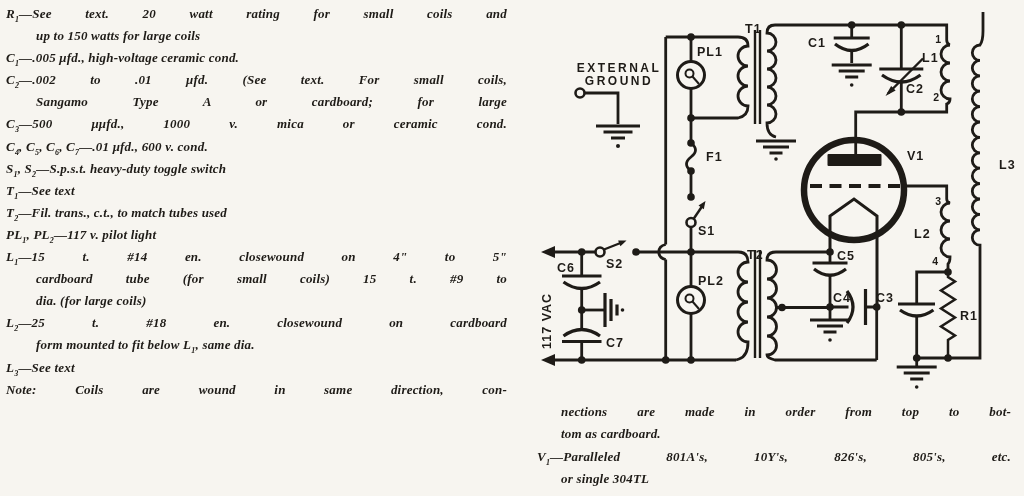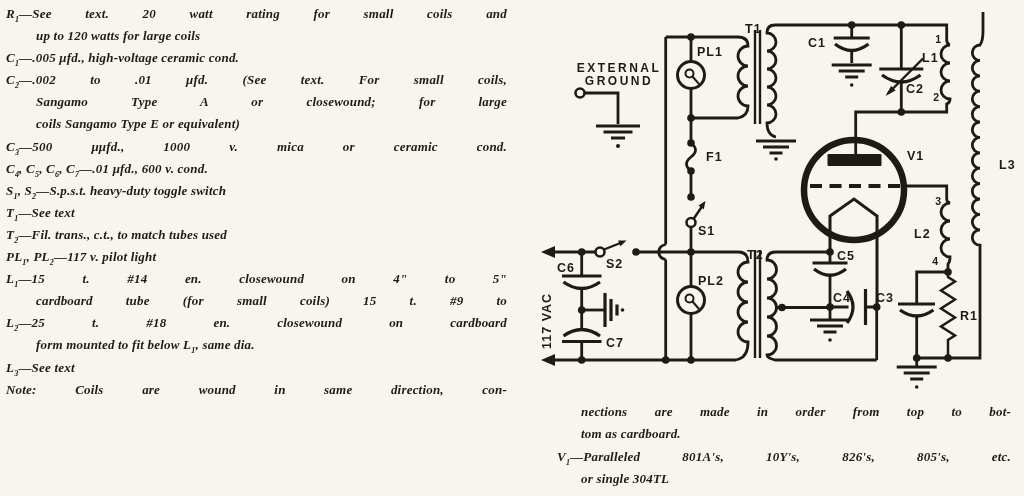--- a/index.html
+++ b/index.html
@@ -10,21 +10,21 @@
     color:#1e1b17;
     --ink:#1e1b17;
   }
   .col{position:absolute;}
   #parts-col{left:6px;top:3px;width:501px;}
   #caption-col{left:537px;top:401px;width:474px;}
   .tl{
     font-style:italic;font-weight:700;font-size:13px;line-height:22.1px;
     letter-spacing:.2px;white-space:nowrap;
   }
-  #caption-col .tl{line-height:22.3px;margin-left:20px;}
+  #caption-col .tl{line-height:22.3px;}
   .tl.just{white-space:normal;text-align:justify;text-align-last:justify;}
   #parts-col .ind{padding-left:30px;}
   #caption-col .ind{padding-left:24px;}
   sub{font-size:.62em;line-height:0;}
   svg text{
     font-family:"Liberation Sans","DejaVu Sans",sans-serif;
     font-weight:600;fill:var(--ink);
   }
   .lbl{font-size:12.5px;letter-spacing:1px;}
   .num{font-size:10.5px;}
@@ -35,33 +35,33 @@
   .dash{fill:none;stroke:var(--ink);stroke-width:4.2;stroke-dasharray:12 7.5;}
   .dot{fill:var(--ink);stroke:none;}
   .open{fill:#f7f5f0;stroke:var(--ink);stroke-width:2.6;}
   .arr{fill:var(--ink);stroke:none;}
 </style>
 </head>
 <body>
 
 <div class="col" id="parts-col">
     <div class="tl just">R<sub>1</sub>—See text. 20 watt rating for small coils and</div>
-    <div class="tl ind">up to 120 watts for large coils</div>
+    <div class="tl ind">up to 150 watts for large coils</div>
     <div class="tl">C<sub>1</sub>—.005 μfd., high-voltage ceramic cond.</div>
     <div class="tl just">C<sub>2</sub>—.002 to .01 μfd. (See text. For small coils,</div>
-    <div class="tl ind just">Sangamo Type A or closewound; for large</div>
-    <div class="tl ind">coils Sangamo Type E or equivalent)</div>
+    <div class="tl ind just">Sangamo Type A or cardboard; for large</div>
     <div class="tl just">C<sub>3</sub>—500 μμfd., 1000 v. mica or ceramic cond.</div>
     <div class="tl">C<sub>4</sub>, C<sub>5</sub>, C<sub>6</sub>, C<sub>7</sub>—.01 μfd., 600 v. cond.</div>
     <div class="tl">S<sub>1</sub>, S<sub>2</sub>—S.p.s.t. heavy-duty toggle switch</div>
     <div class="tl">T<sub>1</sub>—See text</div>
     <div class="tl">T<sub>2</sub>—Fil. trans., c.t., to match tubes used</div>
     <div class="tl">PL<sub>1</sub>, PL<sub>2</sub>—117 v. pilot light</div>
     <div class="tl just">L<sub>1</sub>—15 t. #14 en. closewound on 4" to 5"</div>
     <div class="tl ind just">cardboard tube (for small coils) 15 t. #9 to</div>
+    <div class="tl ind">dia. (for large coils)</div>
     <div class="tl just">L<sub>2</sub>—25 t. #18 en. closewound on cardboard</div>
     <div class="tl ind">form mounted to fit below L<sub>1</sub>, same dia.</div>
     <div class="tl">L<sub>3</sub>—See text</div>
     <div class="tl just">Note: Coils are wound in same direction, con-</div>
   </div>
 
 <div class="col" id="caption-col">
     <div class="tl ind just">nections are made in order from top to bot-</div>
     <div class="tl ind">tom as cardboard.</div>
     <div class="tl just">V<sub>1</sub>—Paralleled 801A's, 10Y's, 826's, 805's, etc.</div>

